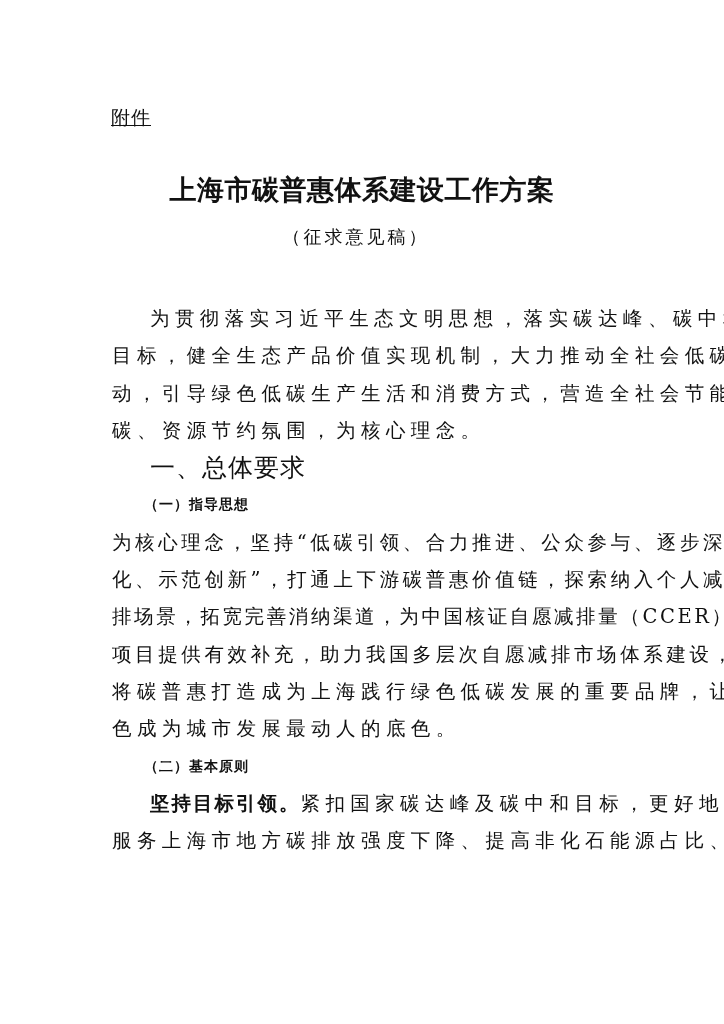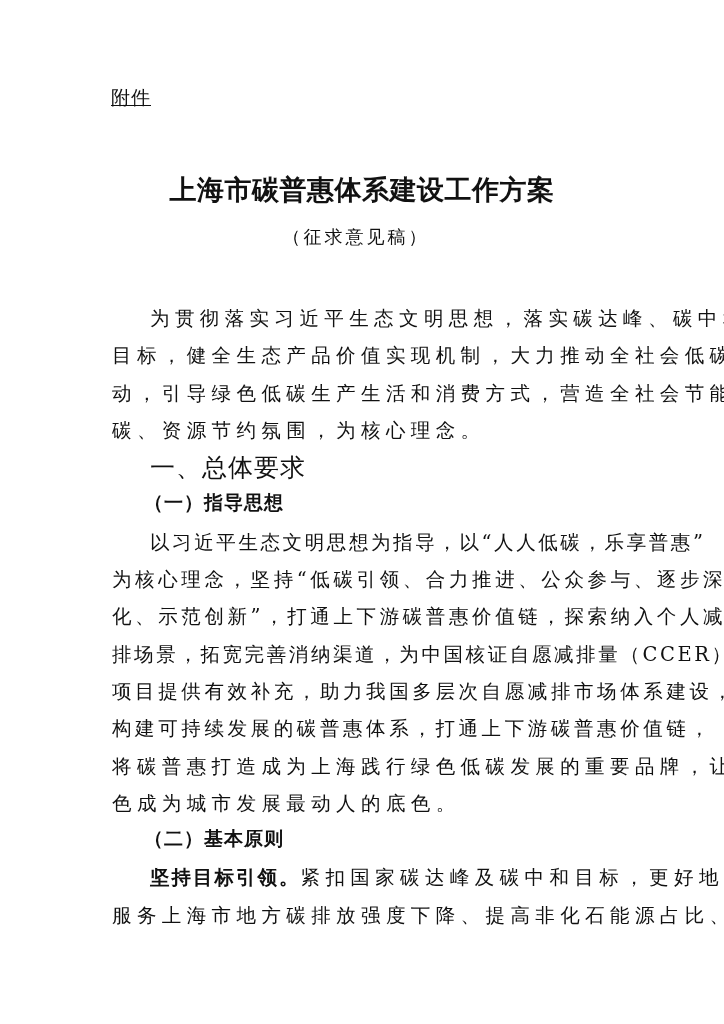--- a/index.html
+++ b/index.html
@@ -17,21 +17,21 @@
     }
     .page {
       position: absolute;
       left: 0; top: 0;
       width: 724px;
       height: 1024px;
     }
     .attachment-label {
       position: absolute;
       left: 111px;
-      top: 84px;
+      top: 104px;
       font-family: "DejaVu Sans", "Liberation Sans", sans-serif;
       font-size: 19px;
       line-height: 26px;
       letter-spacing: 1px;
       text-decoration: underline;
     }
     .doc-title {
       position: absolute;
       left: 0;
       width: 724px;
@@ -66,24 +66,24 @@
       white-space: nowrap;
       letter-spacing: 5.4px;
     }
     .indent { padding-left: 38px; }
     .heading-1 {
       font-family: "DejaVu Sans", "Liberation Sans", sans-serif;
       letter-spacing: 1px;
       font-size: 25px;
     }
     .heading-2 {
-      font-family: Liberation Mono, monospace;
+      font-family: Liberation Sans, sans-serif;
       font-weight: bold;
       letter-spacing: 1px;
-      font-size: 19px;
+      font-size: 14px;
       padding-left: 32px;
     }
     .bold-lead {
       font-family: "DejaVu Sans", "Liberation Sans", sans-serif;
       font-weight: bold;
       letter-spacing: 2px;
       margin-top: 36px;
     }
     .tight { letter-spacing: 3.6px; }
     .tighter { letter-spacing: 2.6px; }
@@ -106,26 +106,24 @@
       <div class="line">目标，健全生态产品价值实现机制，大力推动全社会低碳行</div>
       <div class="line">动，引导绿色低碳生产生活和消费方式，营造全社会节能降</div>
       <div class="line">碳、资源节约氛围，为核心理念。</div>
     </div>
 
     <div class="line indent heading-1">一、总体要求</div>
 
     <div class="line heading-2">（一）指导思想</div>
 
     <div>
-      <div class="line indent tighter">以习近平生态文明思想为指导，以“人人低碳，乐享普惠”</div>
       <div class="line tight">为核心理念，坚持“低碳引领、合力推进、公众参与、逐步深</div>
       <div class="line tight">化、示范创新”，打通上下游碳普惠价值链，探索纳入个人减</div>
       <div class="line tighter">排场景，拓宽完善消纳渠道，为中国核证自愿减排量（CCER）</div>
       <div class="line tight">项目提供有效补充，助力我国多层次自愿减排市场体系建设，</div>
-      <div class="line tight">构建可持续发展的碳普惠体系，打通上下游碳普惠价值链，</div>
       <div class="line">将碳普惠打造成为上海践行绿色低碳发展的重要品牌，让绿</div>
       <div class="line">色成为城市发展最动人的底色。</div>
     </div>
 
     <div class="line heading-2">（二）基本原则</div>
 
     <div>
       <div class="line indent"><span class="bold-lead">坚持目标引领。</span><span>紧扣国家碳达峰及碳中和目标，更好地</span></div>
       <div class="line">服务上海市地方碳排放强度下降、提高非化石能源占比、增</div>
     </div>

